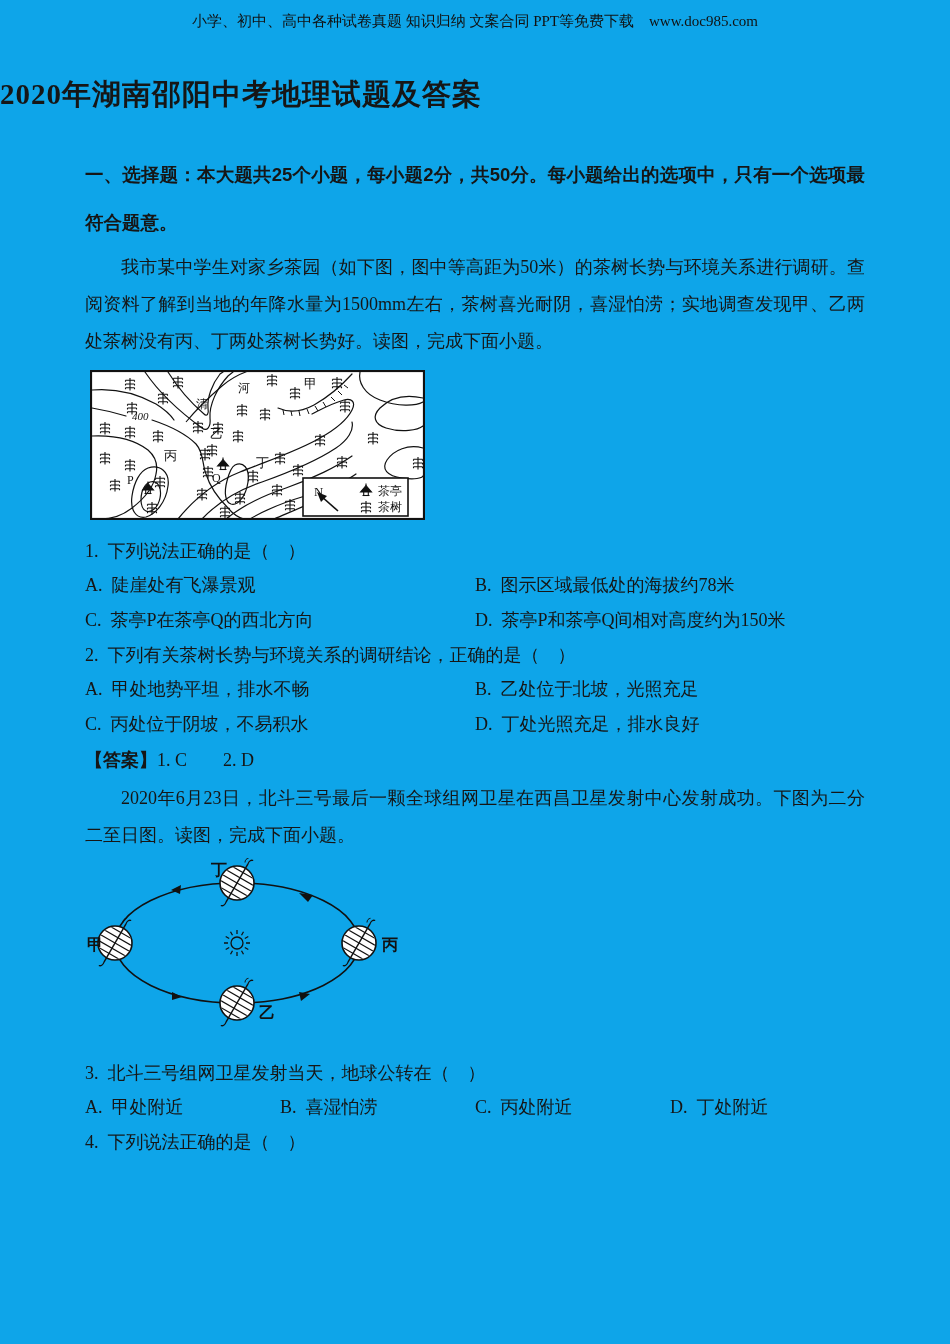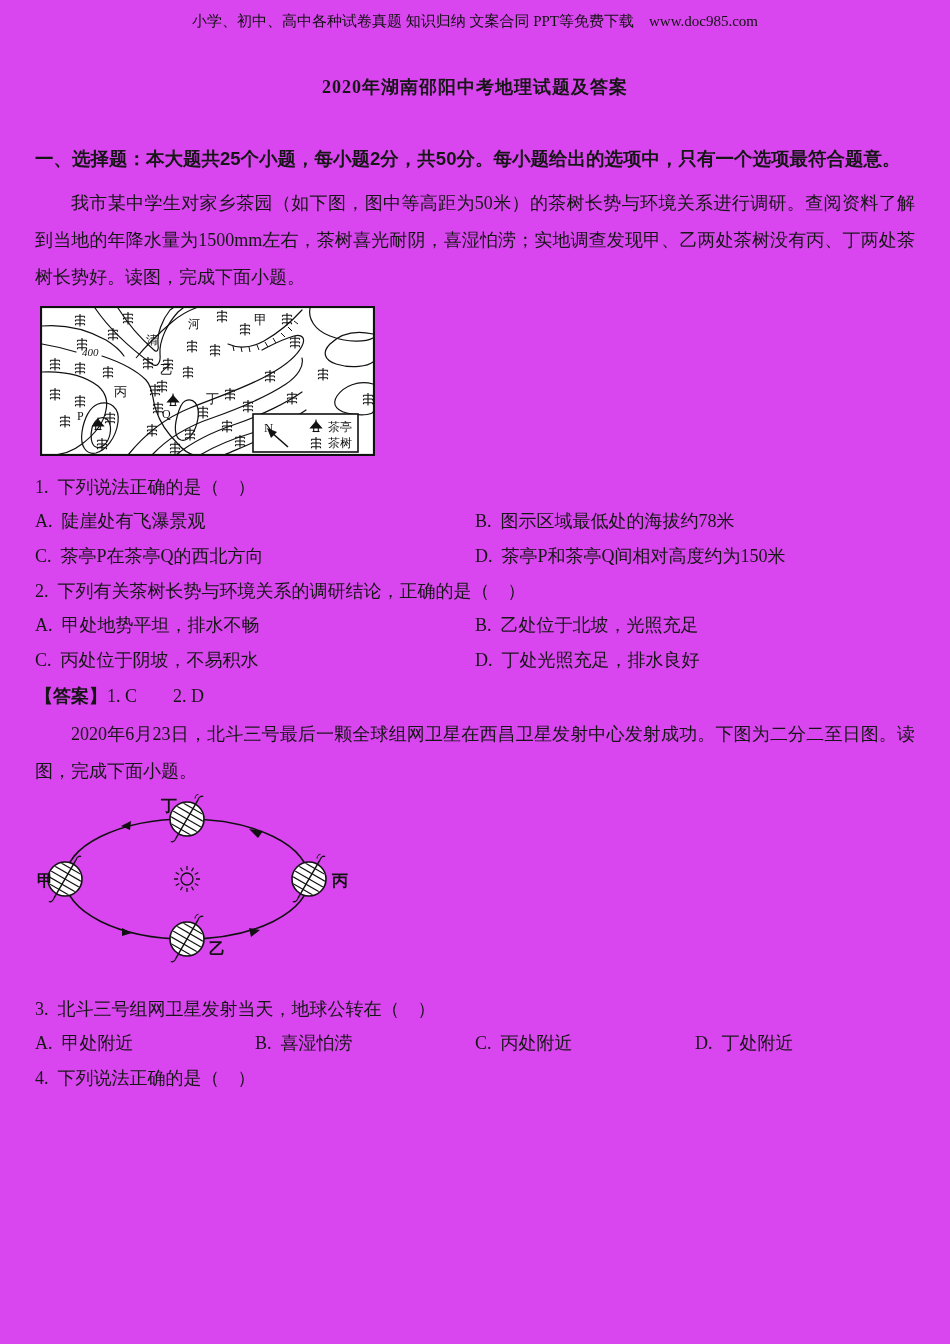--- a/index.html
+++ b/index.html
@@ -1,20 +1,20 @@
 <!DOCTYPE html>
 <html><head>
 <meta charset="utf-8">
 <style>
   html,body{margin:0;padding:0;background:#888;}
-  .page{width:950px;height:1344px;margin:0 auto;background:#d946ef;color:#161616;
+  .page{width:950px;height:1344px;margin:0 auto;background:#0ea5e9;color:#161616;
         font-family:"Liberation Serif","DejaVu Serif",serif;font-size:18px;overflow:hidden;position:relative;}
   .hdr{padding-top:12px;text-align:center;font-size:15px;color:#111;}
-  .title{margin-top:44px;text-align:center;font-weight:700;font-size:18px;letter-spacing:1px;}
-  .content{margin:0 35px;}
+  .title{margin-top:44px;font-weight:700;font-size:29px;letter-spacing:1px;}
+  .content{margin:0 85px;}
   .sec{margin-top:36px;font-family:"Liberation Sans","DejaVu Sans",sans-serif;
        font-weight:700;font-size:18.5px;line-height:48px;text-align:justify;}
   .para{margin-top:2px;line-height:37px;text-align:justify;text-indent:2em;}
   .fig{display:block;}
   .fig1{margin:10px 0 0 5px;}
   .fig2{margin:4px 0 0 0;}
   .qstem{line-height:34px;}
   .qstem.first{margin-top:14px;}
   .qnum{margin-right:9px;}
   .optrow{display:flex;line-height:35px;}

